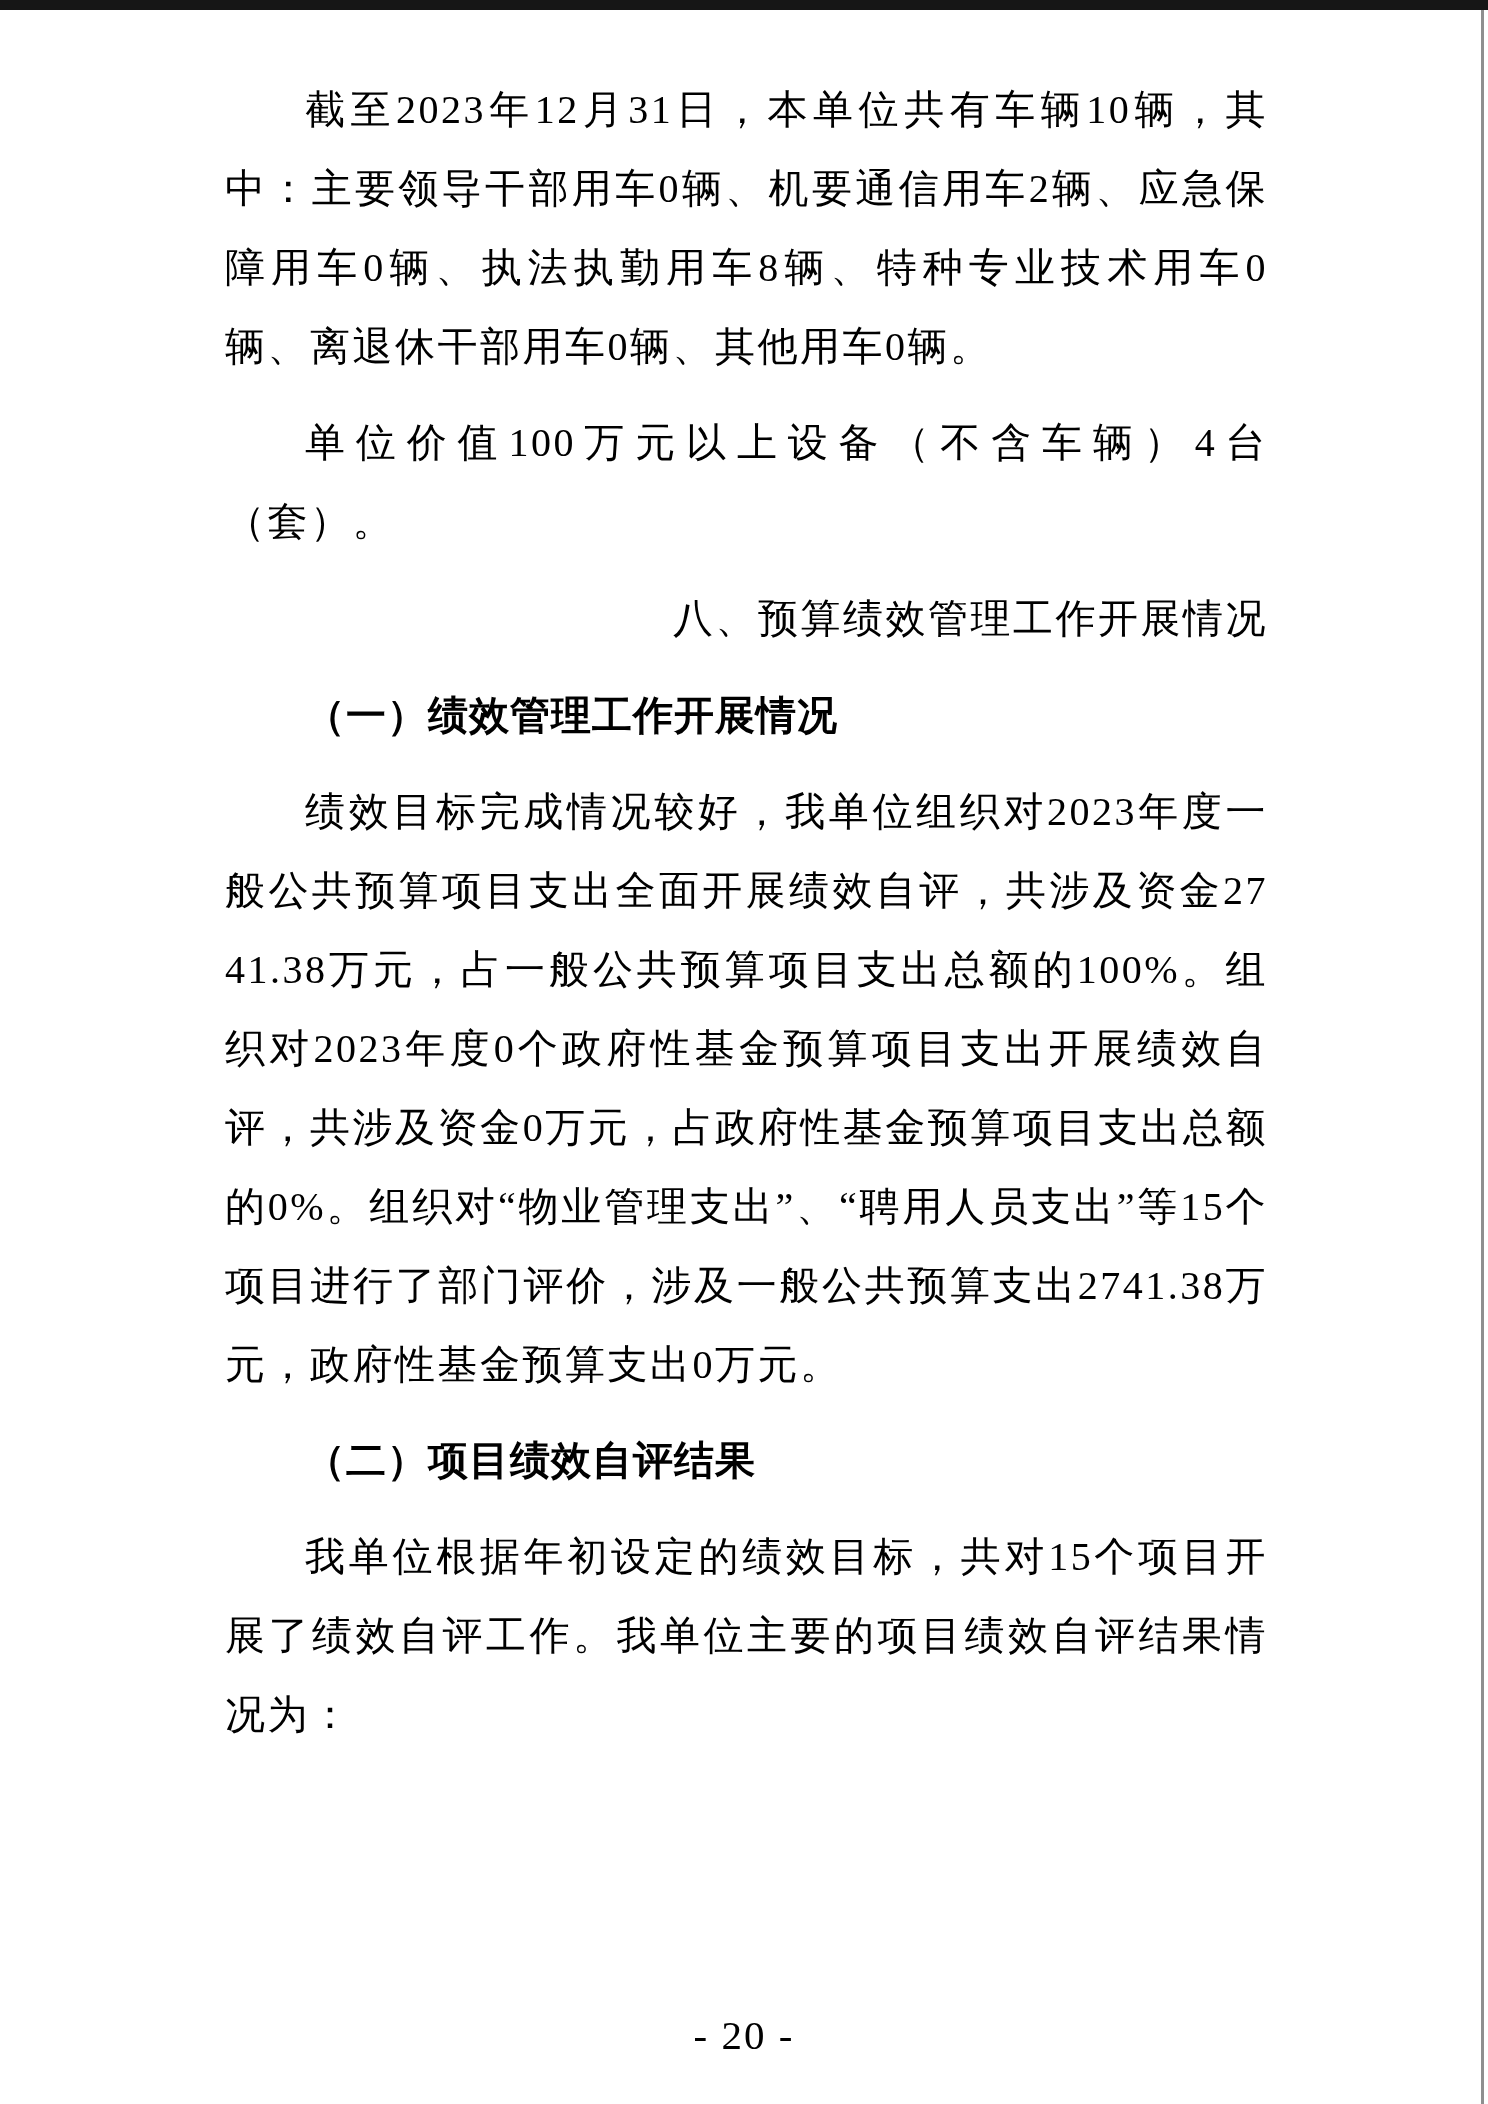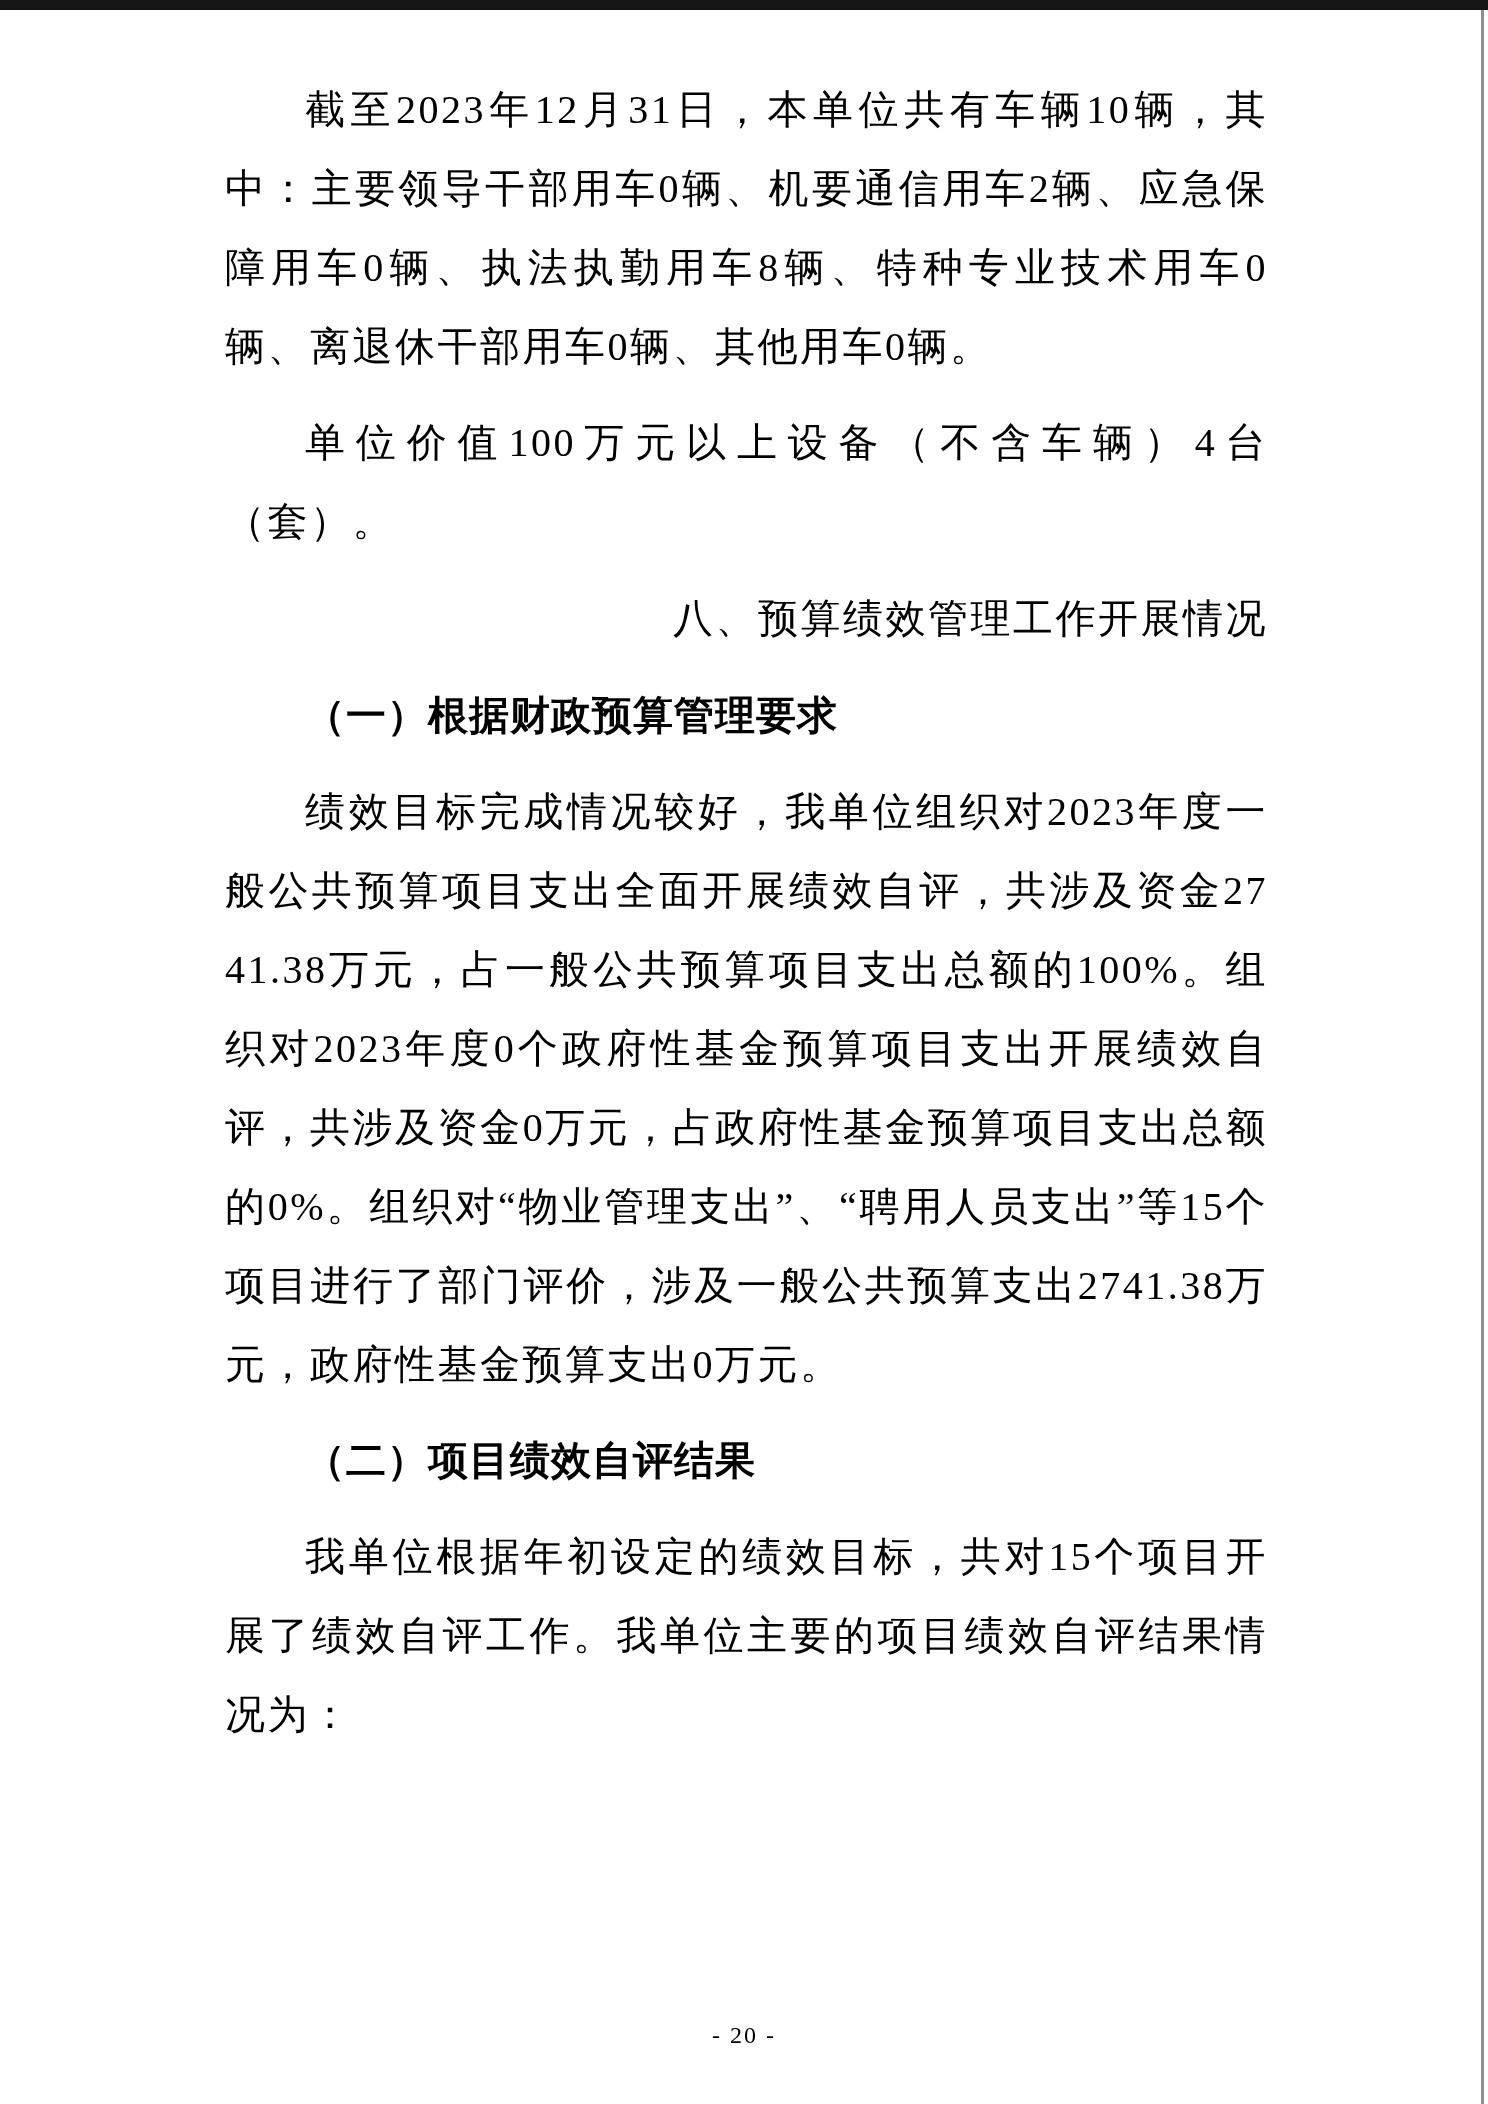--- a/index.html
+++ b/index.html
@@ -59,39 +59,39 @@
     font-weight: bold;
     text-align: left;
     letter-spacing: 1px;
   }
   .page-footer {
     position: absolute;
     top: 2015px;
     left: 0;
     width: 1488px;
     text-align: center;
-    font-size: 24px;
+    font-size: 41px;
     line-height: 40px;
     letter-spacing: 2px;
   }
 </style>
 </head>
 <body>
 
 <div class="top-bar"></div>
 <div class="right-border"></div>
 
 <div class="doc-content">
   <p class="body-para">截至2023年12月31日，本单位共有车辆10辆，其中：主要领导干部用车0辆、机要通信用车2辆、应急保障用车0辆、执法执勤用车8辆、特种专业技术用车0辆、离退休干部用车0辆、其他用车0辆。</p>
 
   <p class="body-para">单位价值100万元以上设备（不含车辆）4台（套）。</p>
 
   <p class="section-heading">八、预算绩效管理工作开展情况</p>
 
-  <p class="sub-heading">（一）根据财政预算管理要求</p>
+  <p class="sub-heading">（一）绩效管理工作开展情况</p>
 
   <p class="body-para">绩效目标完成情况较好，我单位组织对2023年度一般公共预算项目支出全面开展绩效自评，共涉及资金2741.38万元，占一般公共预算项目支出总额的100%。组织对2023年度0个政府性基金预算项目支出开展绩效自评，共涉及资金0万元，占政府性基金预算项目支出总额的0%。组织对“物业管理支出”、“聘用人员支出”等15个项目进行了部门评价，涉及一般公共预算支出2741.38万元，政府性基金预算支出0万元。</p>
 
 
   <p class="sub-heading">（二）项目绩效自评结果</p>
 
   <p class="body-para">我单位根据年初设定的绩效目标，共对15个项目开展了绩效自评工作。我单位主要的项目绩效自评结果情况为：</p>
 </div>
 
 <div class="page-footer">- 20 -</div>

